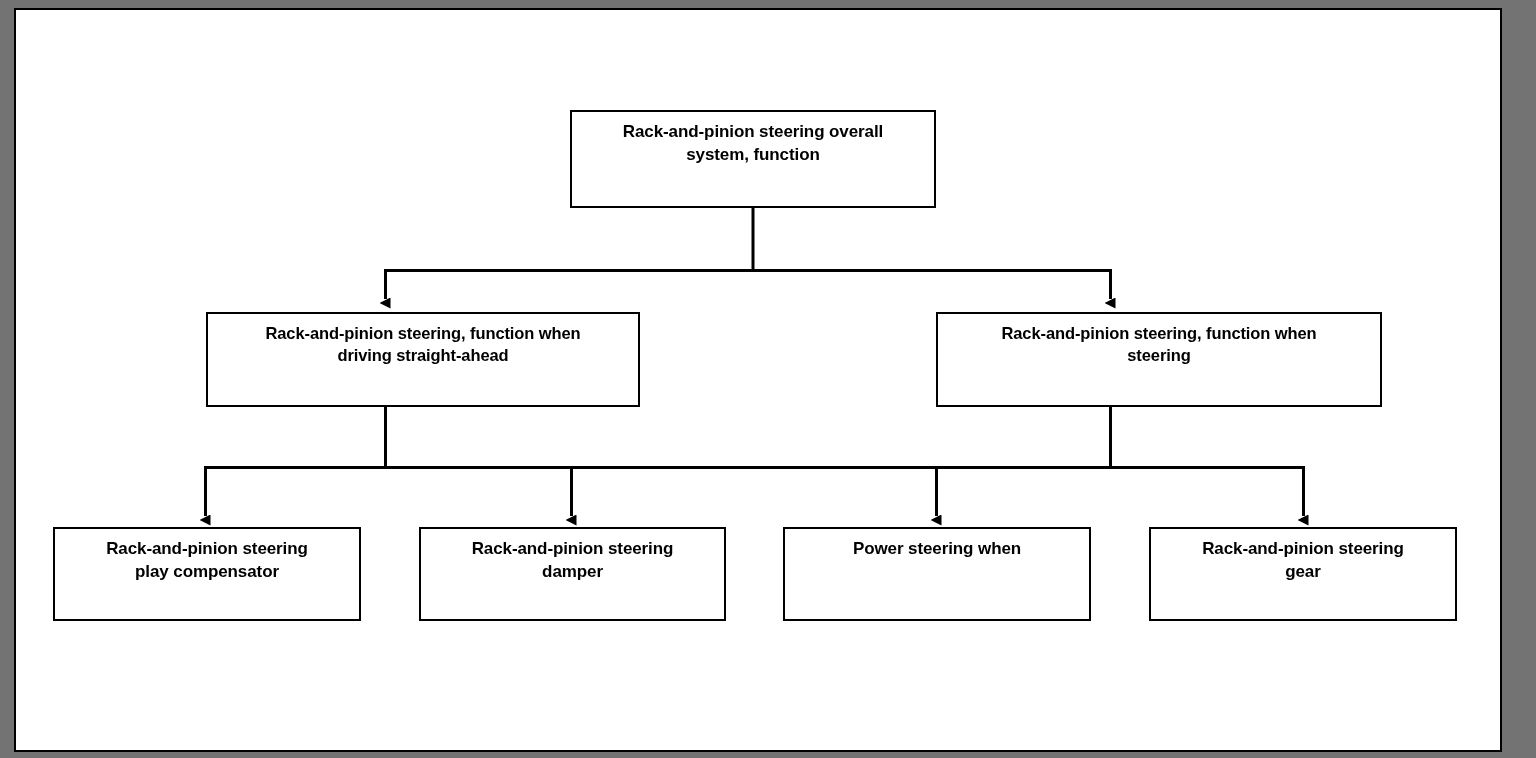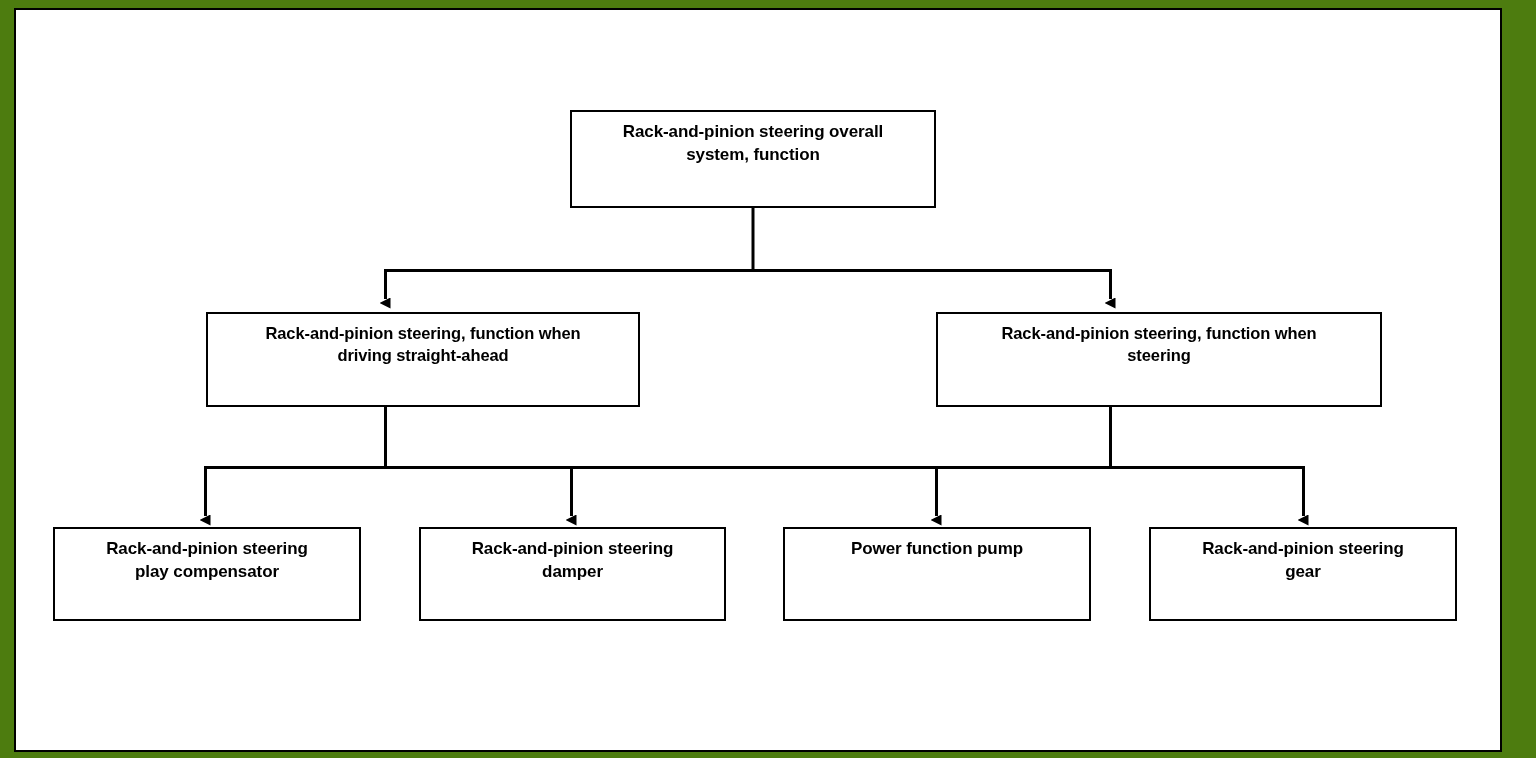--- a/index.html
+++ b/index.html
@@ -8,21 +8,21 @@
     padding: 0;
     background: #ffffff;
   }
   body {
     font-family: "Liberation Sans", sans-serif;
   }
   #page {
     position: relative;
     width: 1536px;
     height: 758px;
-    background: #4d7c0f;
+    background: #737373;
     overflow: hidden;
   }
   
   #frame {
     position: absolute;
     left: 14px;
     top: 8px;
     width: 1488px;
     height: 744px;
     border: 2px solid #000000;
@@ -166,21 +166,21 @@
       <span class="node-label">Rack-and-pinion steering
 play compensator</span>
     </div>
 
     <div class="node" id="node-damper">
       <span class="node-label">Rack-and-pinion steering
 damper</span>
     </div>
 
     <div class="node" id="node-pump">
-      <span class="node-label">Power function pump</span>
+      <span class="node-label">Power steering when</span>
     </div>
 
     <div class="node" id="node-gear">
       <span class="node-label">Rack-and-pinion steering
 gear</span>
     </div>
 
   </div>
 </div>
 

